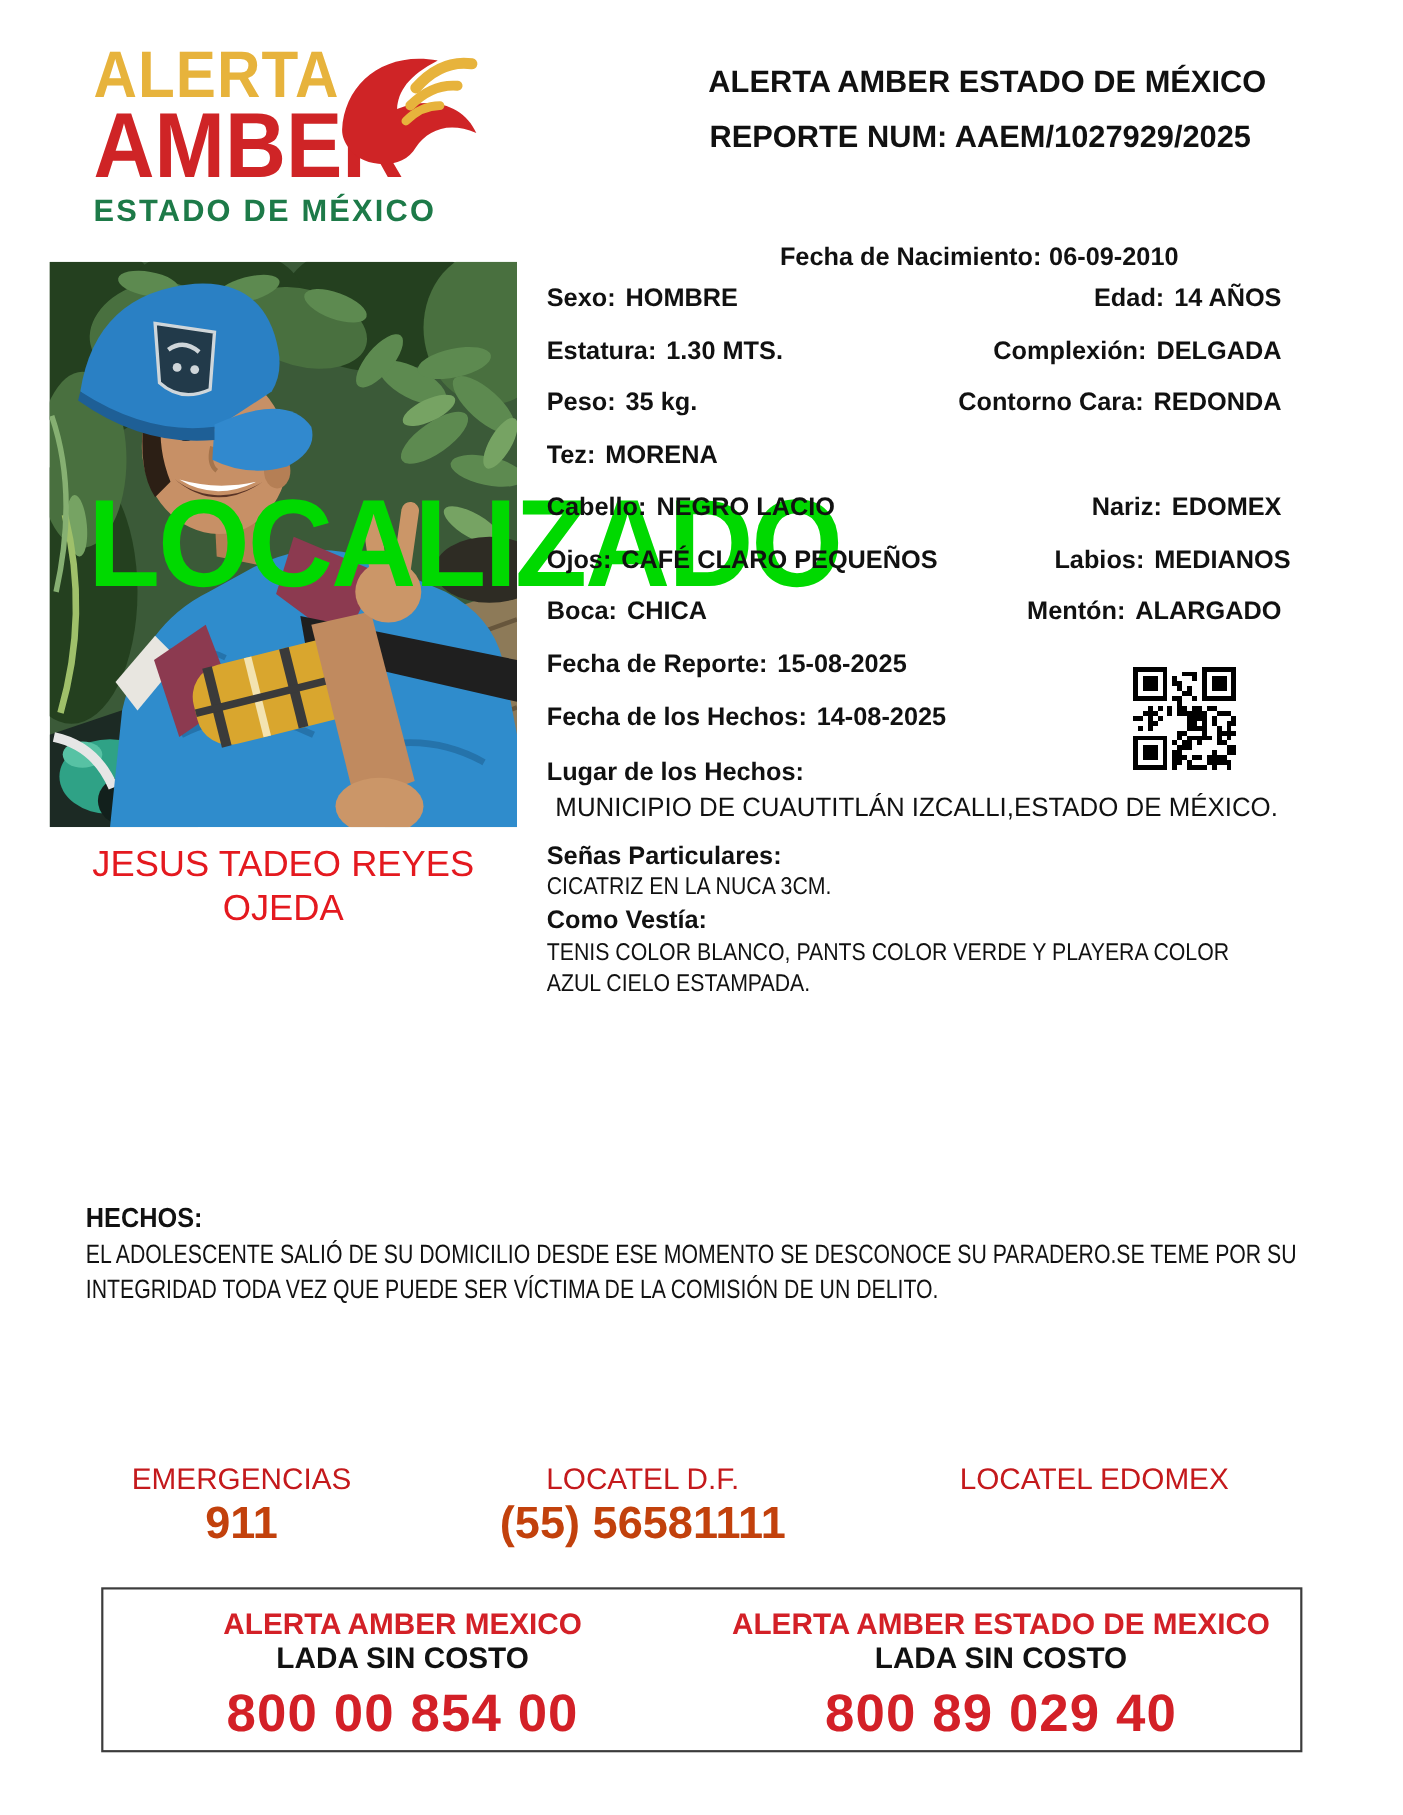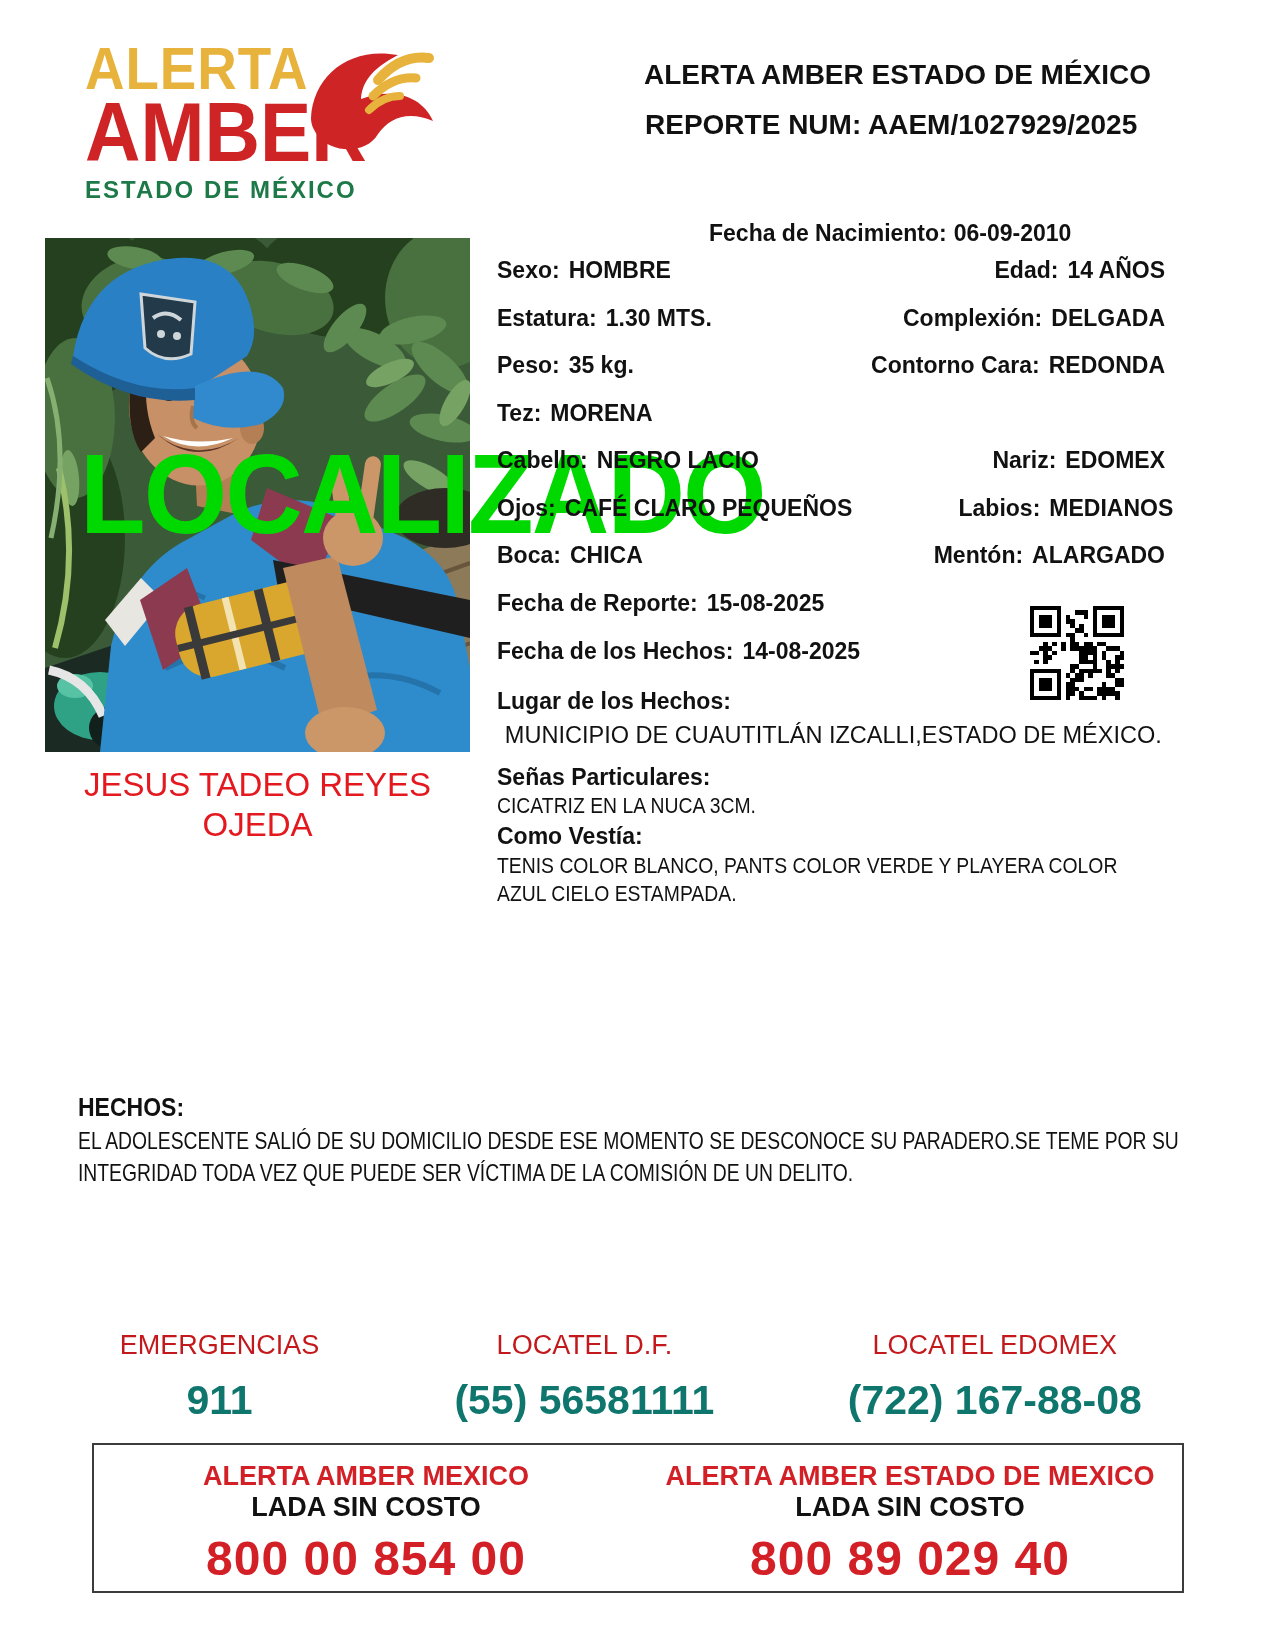--- a/index.html
+++ b/index.html
@@ -16,21 +16,21 @@
   html,body{background:#ffffff;}
   body{font-family:"Liberation Sans",sans-serif;color:var(--ink);}
   .page{position:relative;width:1275px;height:1650px;background:#fff;overflow:hidden;margin:0 auto;}
 
   
   .logo{position:absolute;left:85px;top:38px;width:340px;height:175px;}
   .logo-alerta{font-weight:bold;font-size:57px;line-height:58px;color:var(--brand-yellow);
                letter-spacing:1px;transform:scale(.96,1.05);transform-origin:left top;}
   .logo-amber{font-weight:bold;font-size:80px;line-height:74px;color:var(--brand-red);
               letter-spacing:0px;margin-top:-2px;transform:scale(.96,1.05);transform-origin:left top;}
-  .logo-estado{font-weight:bold;font-size:24px;color:var(--brand-green);letter-spacing:2px;margin-top:8px;}
+  .logo-estado{font-weight:bold;font-size:28px;color:var(--brand-green);letter-spacing:2px;margin-top:8px;}
   .logo-swoosh{position:absolute;left:218px;top:0px;}
 
   
   .header{position:absolute;left:620px;top:58px;width:555px;text-align:center;}
   .header-title{font-weight:bold;font-size:28px;line-height:34px;}
   .header-report{font-weight:bold;font-size:28px;line-height:34px;margin-top:16px;text-align:left;padding-left:25px;}
 
   
   .photo{position:absolute;left:45px;top:238px;width:425px;height:514px;z-index:1;overflow:hidden;}
   .photo svg{display:block;width:100%;height:100%;}
@@ -70,21 +70,21 @@
   .hechos-text{font-weight:normal;font-size:24px;line-height:32px;width:1390px;
                transform:scaleX(.805);transform-origin:left top;}
 
   
   .contacts{position:absolute;left:60px;top:1330px;width:1140px;display:flex;}
   .contact{text-align:center;}
   .contact:nth-child(1){width:28%;}
   .contact:nth-child(2){width:36%;}
   .contact:nth-child(3){width:36%;}
   .contact-label{font-weight:normal;font-size:27px;color:var(--contact-red);}
-  .contact-number{font-weight:bold;font-size:41px;margin-top:16px;color:#0f766e;}
+  .contact-number{font-weight:bold;font-size:41px;margin-top:0;color:#c2410c;}
 
   
   .footer-box{position:absolute;left:92px;top:1443px;width:1092px;height:150px;
               border:2px solid #3c3c3c;display:flex;background:#fff;}
   .footer-col{width:50%;text-align:center;padding-top:16px;}
   .f-title{font-weight:bold;font-size:27px;color:var(--footer-red);}
   .f-sub{font-weight:bold;font-size:27px;color:#111;}
   .f-num{font-weight:bold;font-size:48px;color:var(--footer-red);margin-top:8px;letter-spacing:1px;}
 </style>
 </head>
@@ -457,21 +457,20 @@
     <div class="contact">
       <div class="contact-label">EMERGENCIAS</div>
       <div class="contact-number">911</div>
     </div>
     <div class="contact">
       <div class="contact-label">LOCATEL D.F.</div>
       <div class="contact-number">(55) 56581111</div>
     </div>
     <div class="contact">
       <div class="contact-label">LOCATEL EDOMEX</div>
-      <div class="contact-number">(722) 167-88-08</div>
     </div>
   </div>
 
   <div class="footer-box">
     <div class="footer-col">
       <div class="f-title">ALERTA AMBER MEXICO</div>
       <div class="f-sub">LADA SIN COSTO</div>
       <div class="f-num">800 00 854 00</div>
     </div>
     <div class="footer-col">

